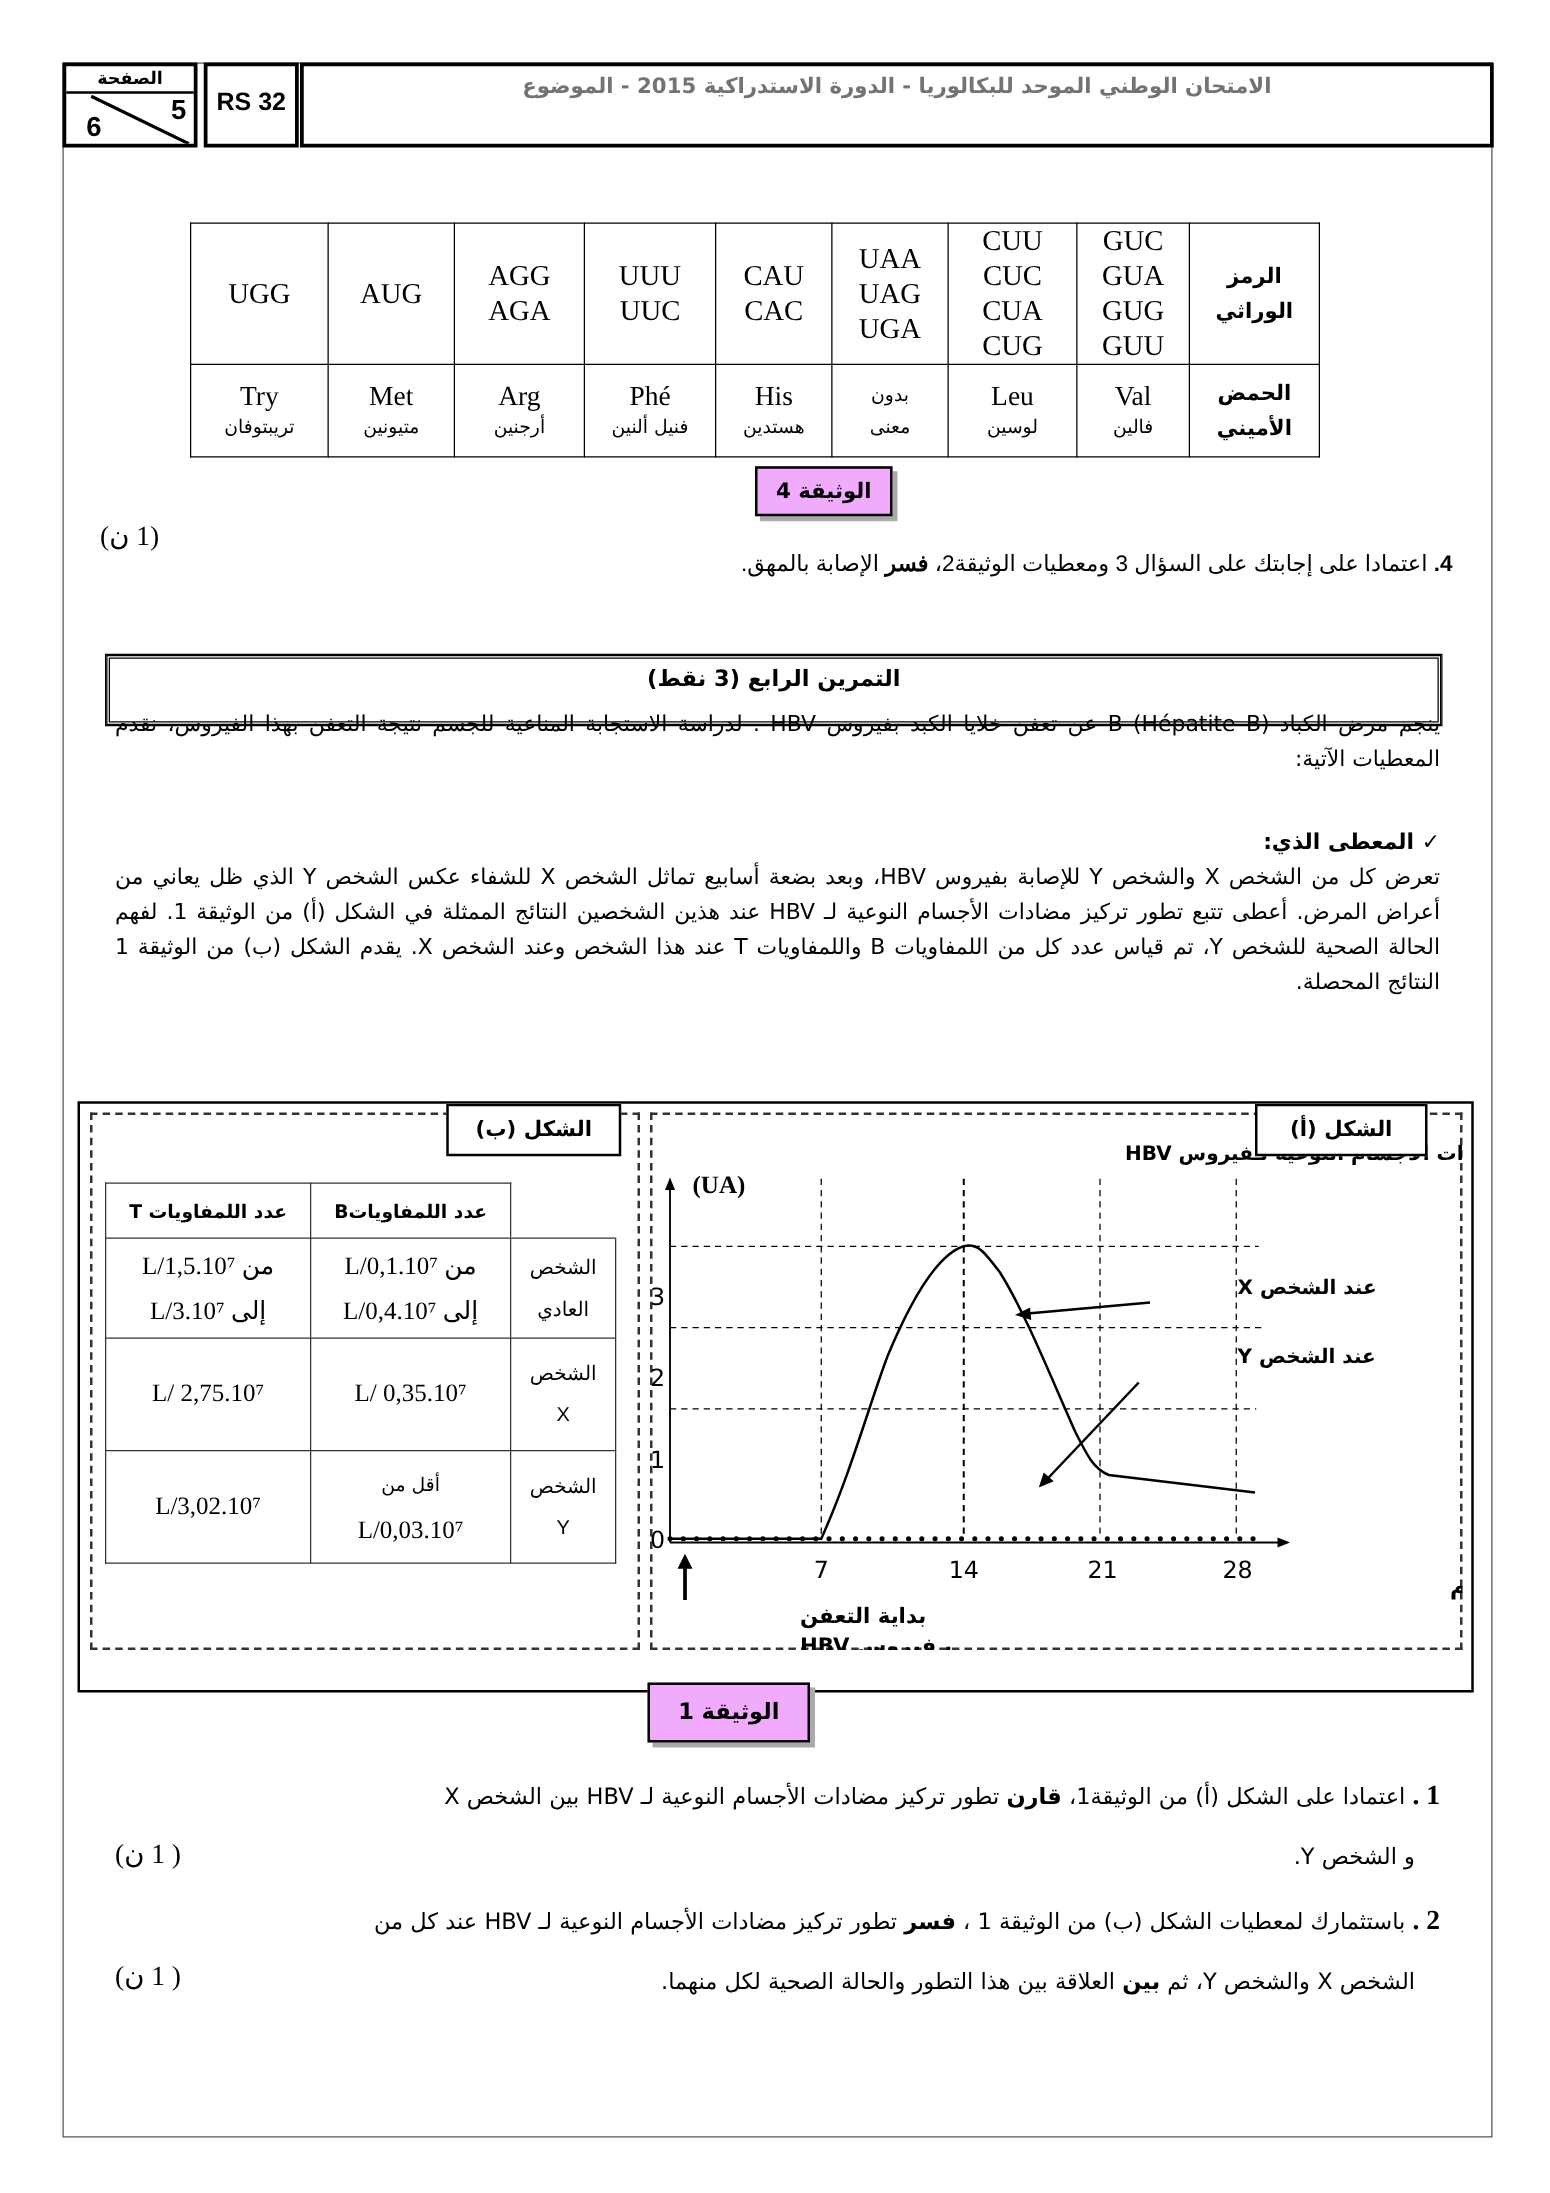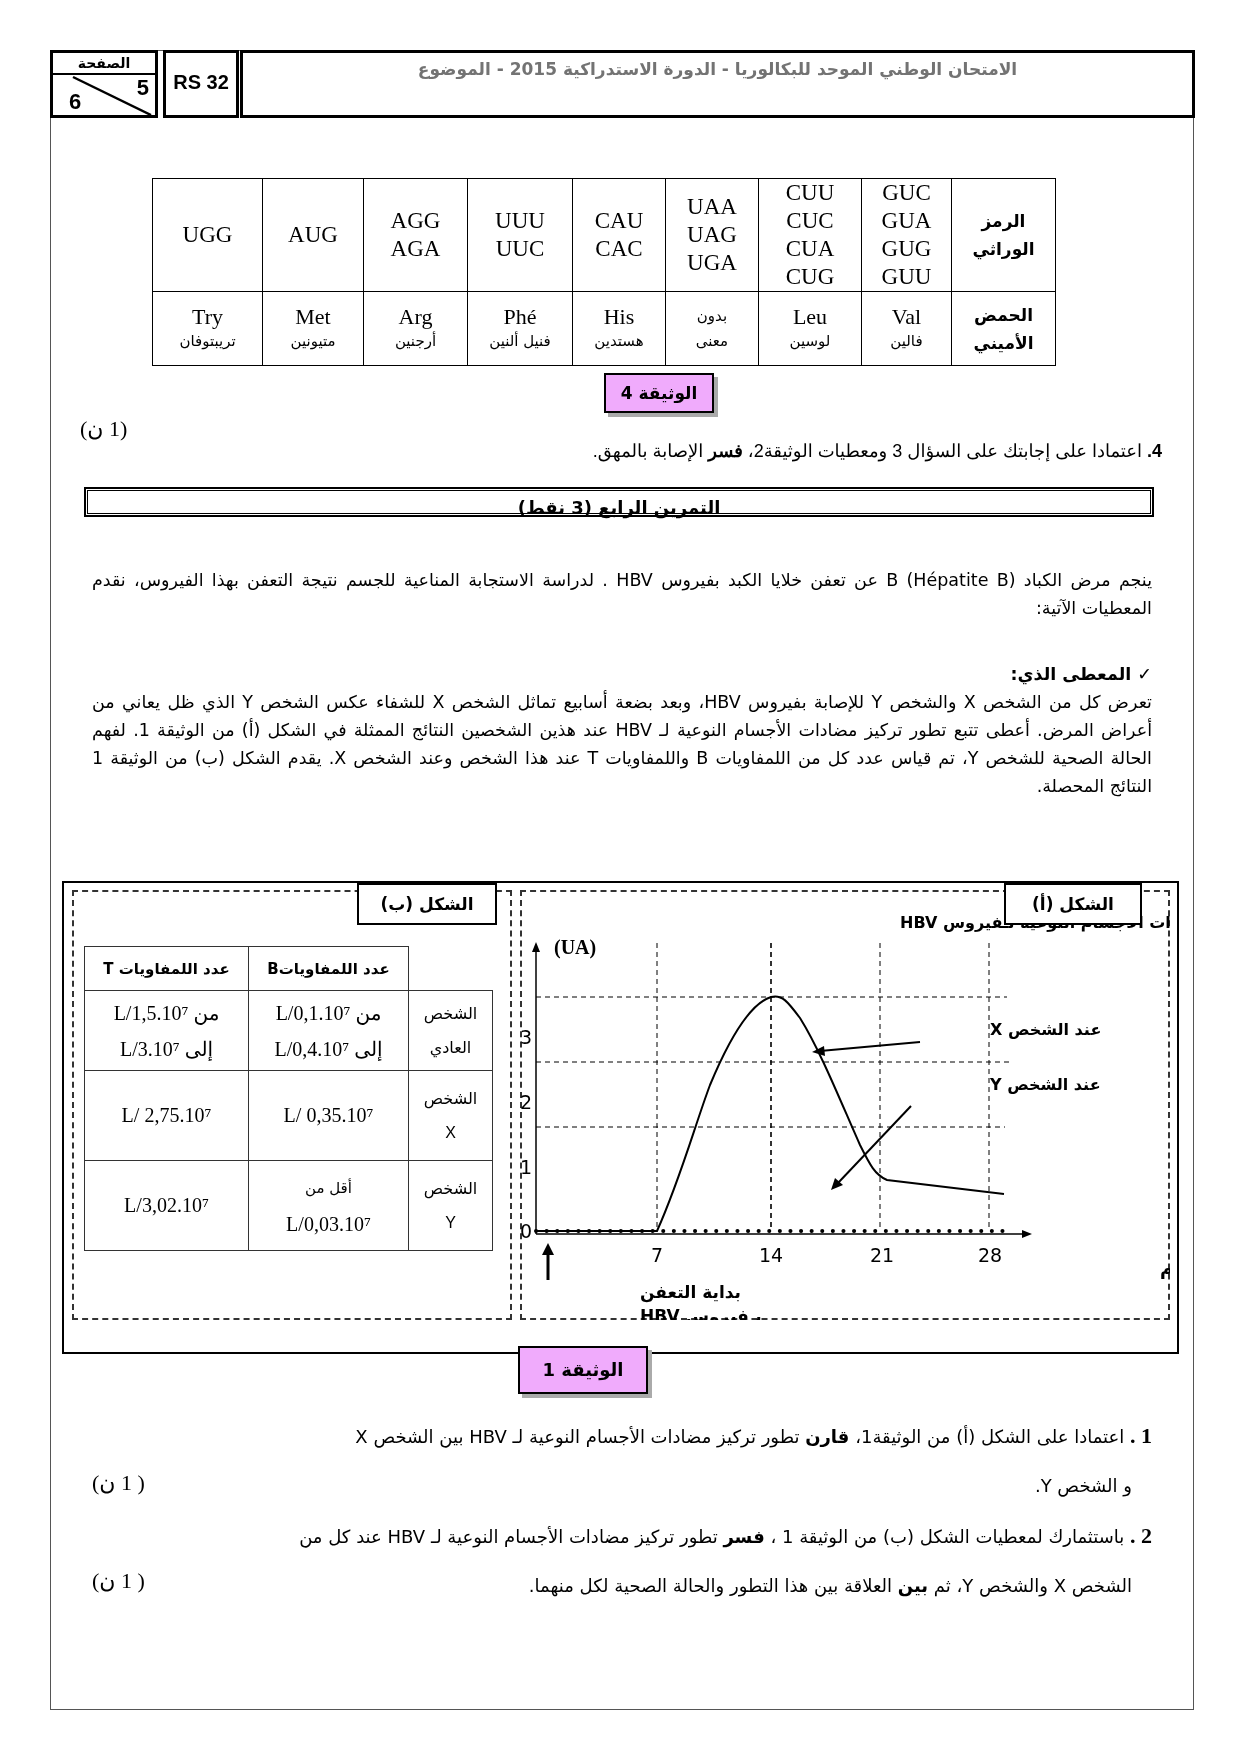--- a/index.html
+++ b/index.html
@@ -17,21 +17,21 @@
   .hdr-title .l2 { font-size: 20px; margin-top: 2px; }
   
   table.codons { position: absolute; left: 152px; top: 178px; border-collapse: collapse; direction: rtl; }
   table.codons td { border: 1.5px solid #000; text-align: center; font-size: 23px; line-height: 28px; }
   table.codons td.head { font-family: "DejaVu Sans", sans-serif; font-weight: bold; font-size: 17px; width: 104px; }
   table.codons td.aa { font-size: 22px; line-height: 25px; padding: 2px 0; }
   table.codons td.aa .ar { font-family: "DejaVu Sans", sans-serif; font-size: 15px; display: block; }
   .doc-label { position: absolute; border: 2px solid #000; background: #f0abfc; box-shadow: 4px 4px 0 #aaa; font-family: "DejaVu Sans", sans-serif; font-weight: bold; font-size: 17px; text-align: center; direction: rtl; }
   .q-line { position: absolute; font-size: 22px; direction: rtl; }
   .pts { position: absolute; font-size: 22px; direction: rtl; }
-  .ex-title { position: absolute; left: 85px; top: 488px; width: 1068px; height: 28px; border: 3px double #000; outline: 1px solid #000; text-align: center; font-family: "DejaVu Sans", sans-serif; font-weight: bold; font-size: 18px; line-height: 34px; direction: rtl; }
+  .ex-title { position: absolute; left: 85px; top: 524px; width: 1068px; height: 56px; border: 3px double #000; outline: 1px solid #000; text-align: center; font-family: "DejaVu Sans", sans-serif; font-weight: bold; font-size: 18px; line-height: 34px; direction: rtl; }
   .para { position: absolute; right: 88px; width: 1060px; font-family: "DejaVu Sans", sans-serif; font-size: 17.5px; line-height: 28px; direction: rtl; text-align: justify; }
   
   .doc1 { position: absolute; left: 62px; top: 881px; width: 1117px; height: 473px; border: 2px solid #000; }
   .panel-b { position: absolute; left: 72px; top: 890px; width: 440px; height: 430px; border: 2px dashed #333; }
   .panel-a { position: absolute; left: 520px; top: 890px; width: 650px; height: 430px; border: 2px dashed #333; }
   .fig-label { position: absolute; border: 2px solid #000; background: #fff; font-family: "DejaVu Sans", sans-serif; font-weight: bold; font-size: 17px; text-align: center; direction: rtl; }
   table.cells { position: absolute; left: 84px; top: 946px; border-collapse: collapse; direction: rtl; }
   table.cells td { border: 1.5px solid #333; text-align: center; font-size: 20px; }
   table.cells td.rh { font-family: "DejaVu Sans", sans-serif; font-weight: normal; font-size: 16px; width: 84px; line-height: 34px; margin-left: 37px; }
   table.cells td.ch { font-family: "DejaVu Sans", sans-serif; font-weight: bold; font-size: 15px; height: 44px; }

